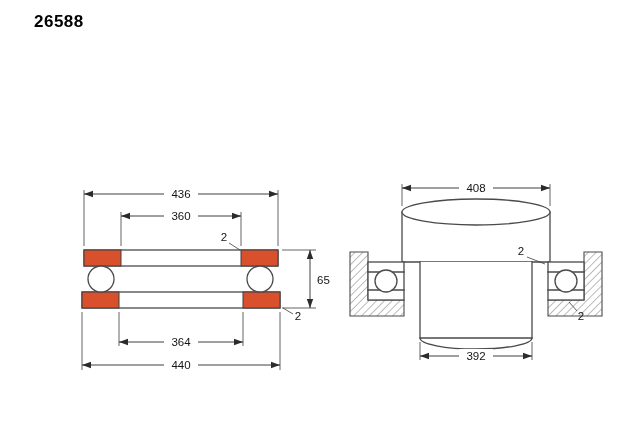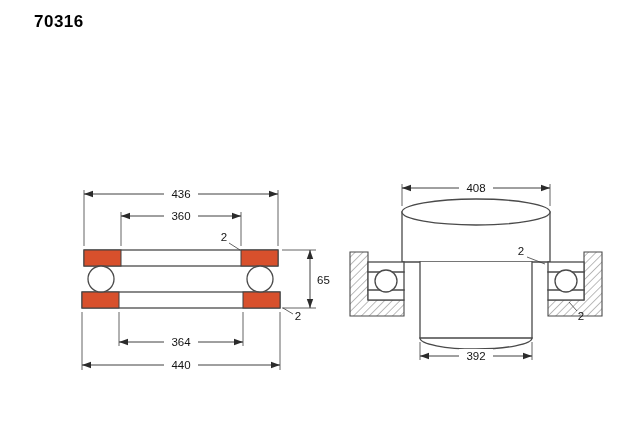--- a/index.html
+++ b/index.html
@@ -16,21 +16,21 @@
   .mask{fill:#ffffff;stroke:none;}
   .dimtext{font-family:"Liberation Sans",sans-serif;font-size:11.5px;fill:#141414;
            text-anchor:middle;}
   .dimtext.left{text-anchor:start;}
   .hatched{fill:url(#hatch);stroke:#4a4a4a;stroke-width:1.1;}
 </style>
 </head>
 <body>
 
 <div class="page">
-  <div class="title">70316</div>
+  <div class="title">26588</div>
 
   <svg width="640" height="440" viewBox="0 0 640 440">
     <defs>
       <marker id="arrow" viewBox="0 0 10 8" refX="9.5" refY="4" markerWidth="11" markerHeight="8" orient="auto-start-reverse" markerUnits="userSpaceOnUse">
         <path d="M0.5,0.8 L9.5,4 L0.5,7.2 Z" fill="#2b2b2b"></path>
       </marker>
       <pattern id="hatch" width="5.5" height="5.5" patternUnits="userSpaceOnUse" patternTransform="rotate(45)">
         <line x1="0" y1="0" x2="0" y2="5.5" stroke="#6a6a6a" stroke-width="0.9"></line>
       </pattern>
     </defs>

